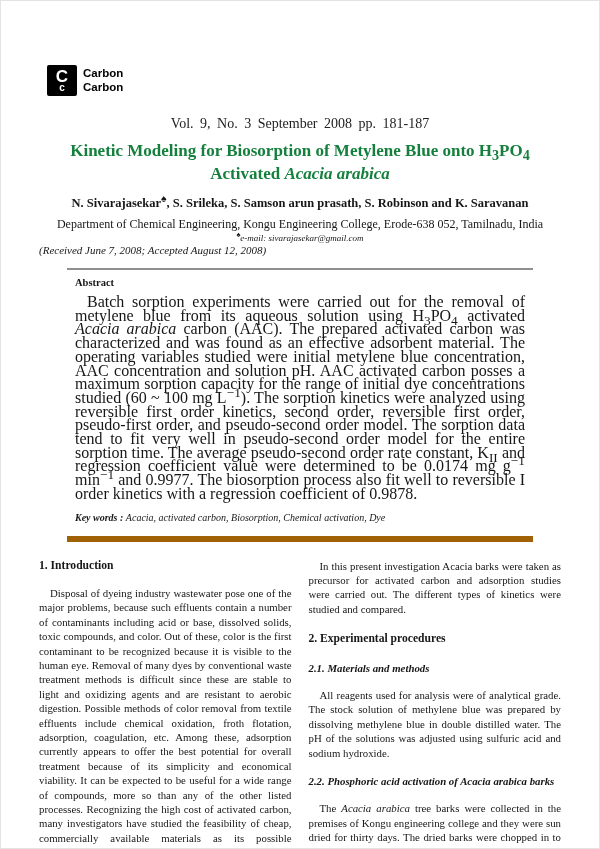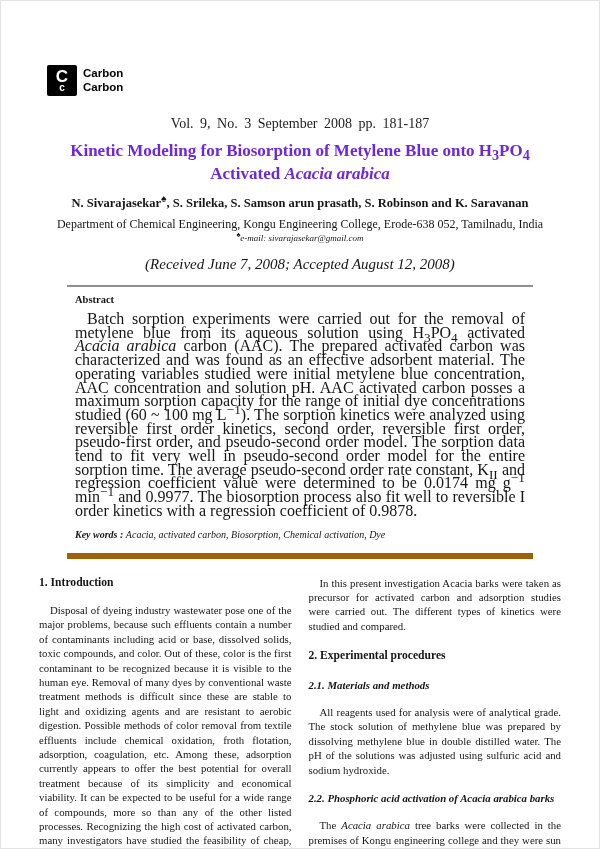--- a/index.html
+++ b/index.html
@@ -32,26 +32,26 @@
     font-weight: bold; font-size: 11.5px; line-height: 13.5px;
     padding-top: 2px; color: #000;
   }
   .issue-info {
     position: absolute; left: 0; right: 0; top: 24px;
     text-align: center; font-size: 14px; color: #222; word-spacing: 3px; margin-top: 27px;
   }
   
   .paper-title {
     margin-top: 36px; text-align: center;
-    font-size: 17px; font-weight: bold; line-height: 23px; color: #6d28d9;
+    font-size: 17px; font-weight: bold; line-height: 23px; color: #15803d;
   }
   .author-list { margin-top: 11px; text-align: center; font-size: 12.5px; font-weight: bold; }
   .affiliation-line { margin-top: 6px; text-align: center; font-size: 12px; }
   .email-line { margin-top: 1px; text-align: center; font-size: 9px; font-style: italic; }
-  .received-line { margin-top: 13px; text-align: center; font-size: 15px; font-style: italic; }
+  .received-line { margin-top: 1px; text-align: left; font-size: 11px; font-style: italic; }
   
   .abstract-panel {
     margin: 12px 28px 0 28px;
     border-top: 2px solid #8f8f8f;
     border-bottom: 6px solid #a16207;
     padding: 7px 8px 13px 8px;
   }
   .abstract-heading { font-size: 10.5px; font-weight: bold; margin: 0 0 7px 0; }
   .abstract-body {
     font-size: 16px; line-height: 13.7px; text-align: justify; text-indent: 12px; margin: 0;

